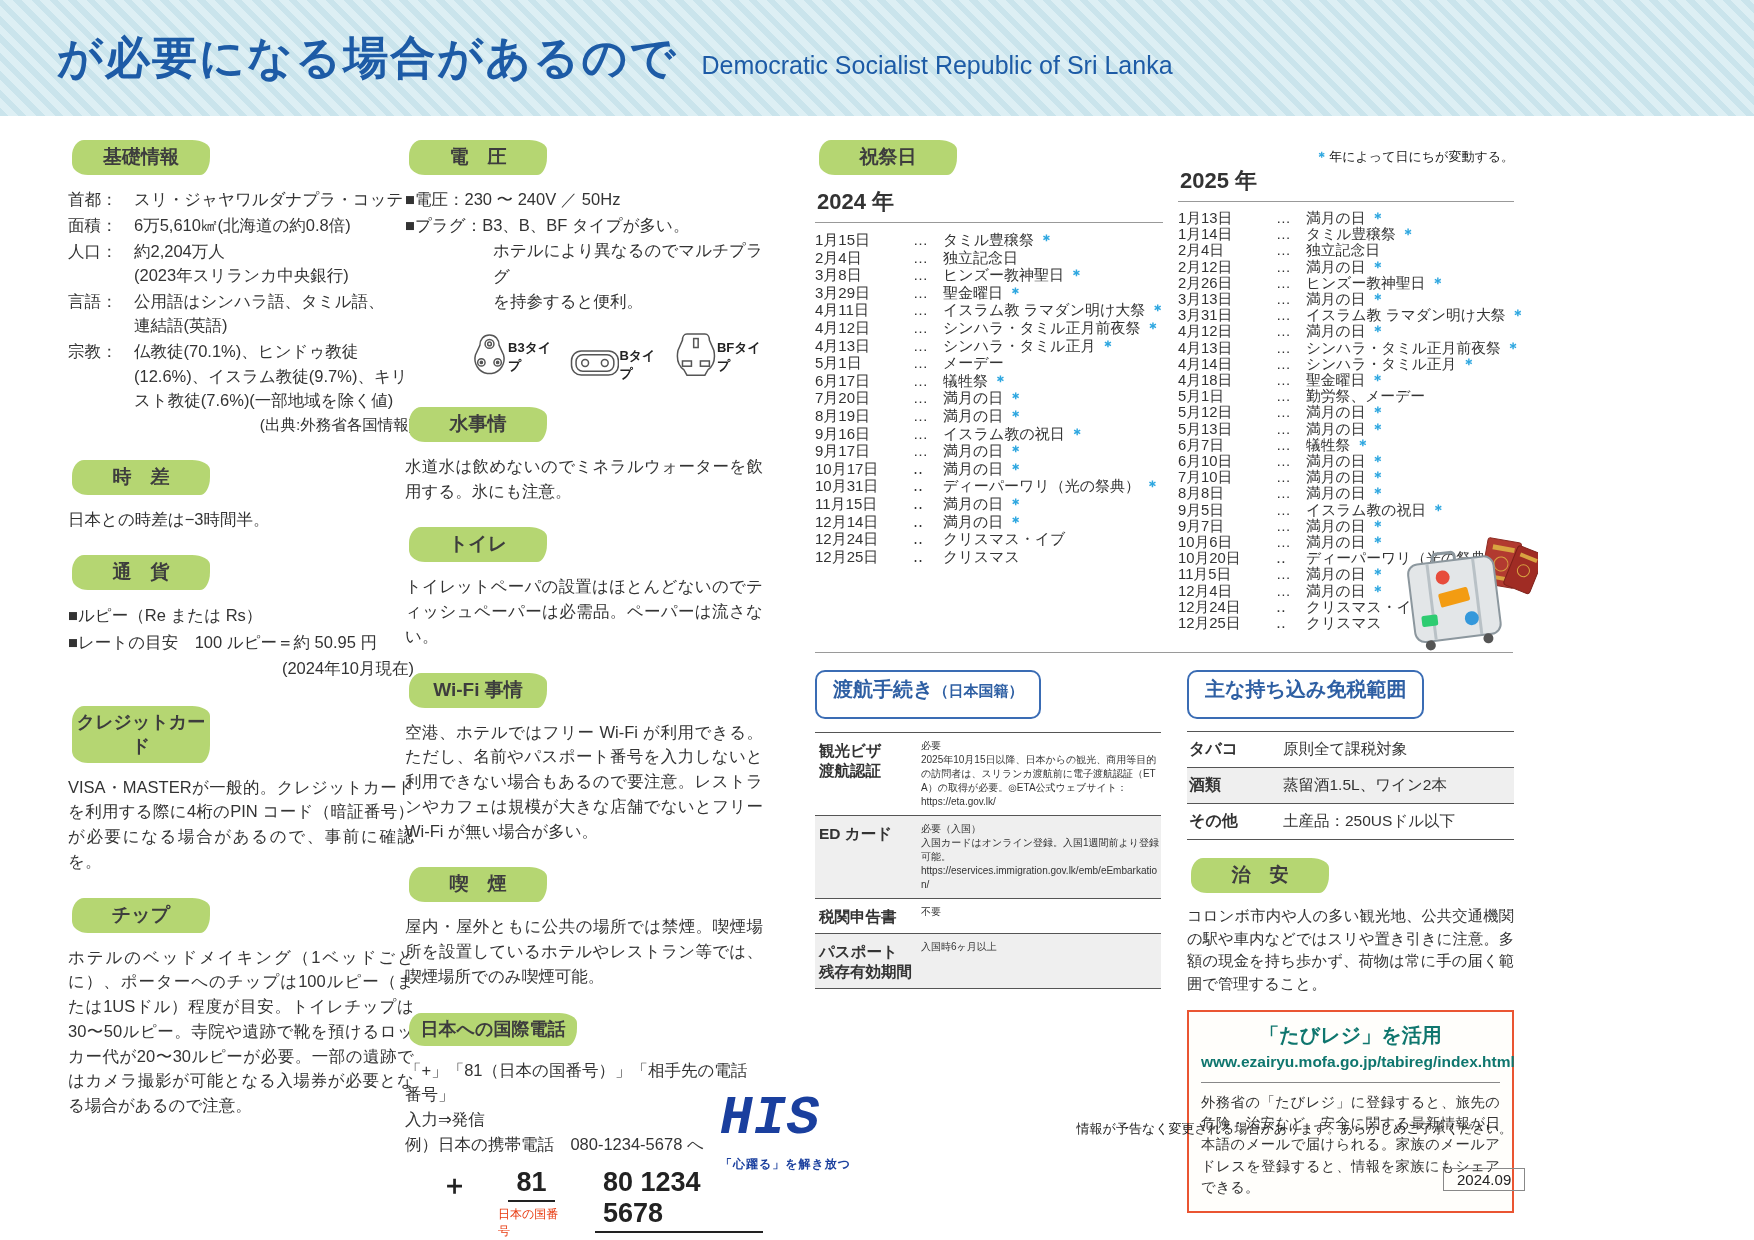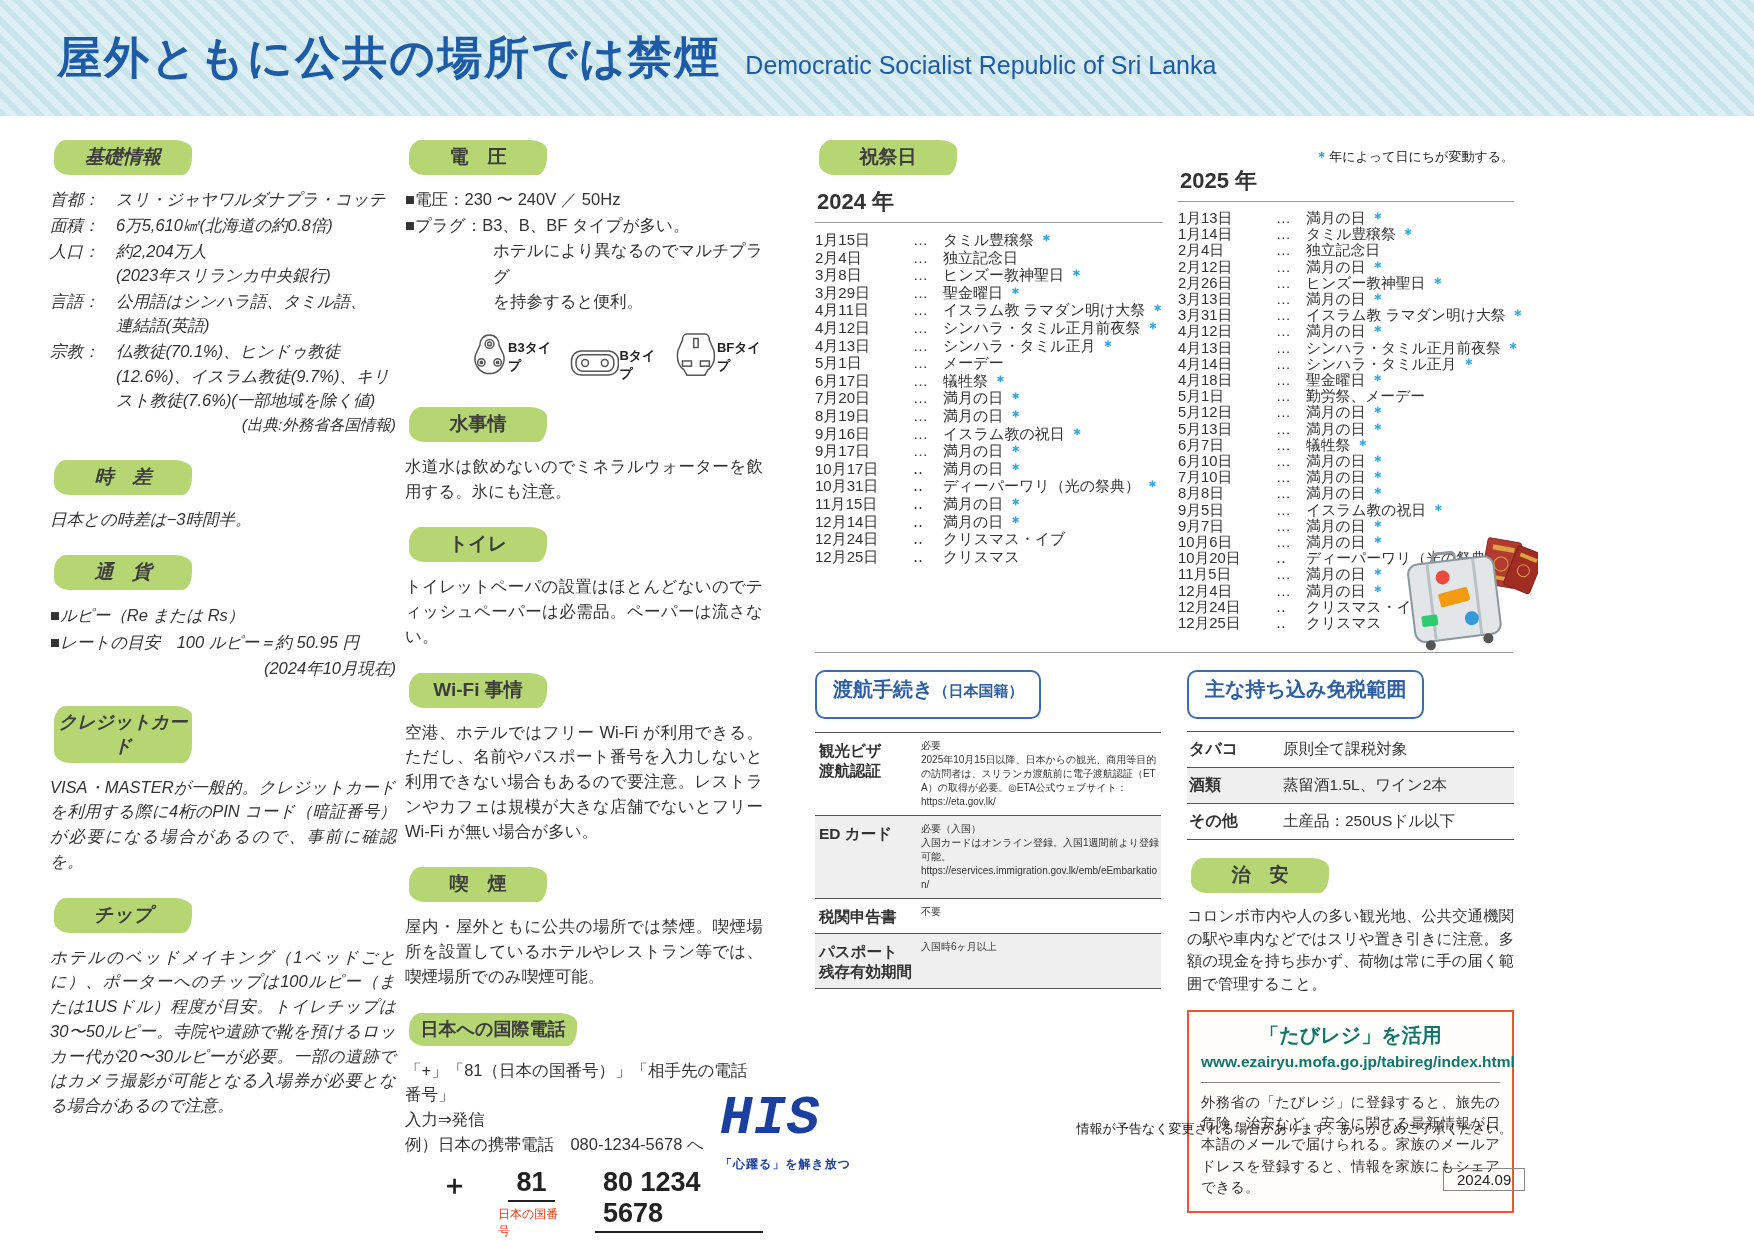--- a/index.html
+++ b/index.html
@@ -6,21 +6,21 @@
   .page{position:relative;width:1754px;height:1240px;background:#fff;overflow:hidden;
         font-family:"Liberation Sans","DejaVu Sans",sans-serif;color:#333;}
   
   .hdr{position:absolute;left:0;top:0;width:100%;height:116px;
        background:repeating-linear-gradient(45deg,#cae4ec 0 6px,#ddeff4 6px 13px);
        display:flex;align-items:center;}
   .hdr h1{margin:0 0 0 57px;font-size:45px;font-weight:700;color:#1d5ba6;letter-spacing:2px;}
   .hdr .sub{font-size:25px;color:#1d5ba6;margin-left:24px;padding-top:14px;}
   
   .col{position:absolute;top:140px;}
-  #col1{left:50px;width:346px;font-style:italic;}
+  #col1{left:68px;width:346px;}
   #col2{left:405px;width:358px;}
   #col3{left:815px;width:348px;}
   #col4{left:1178px;width:336px;}
   .sec{margin-bottom:24px;}
   .pill{display:block;width:138px;background:#b5d672;color:#3d3d3d;text-align:center;
         font-weight:700;font-size:19px;padding:4px 0 5px;margin:0 0 12px 4px;
         border-radius:12px 18px 10px 16px / 16px 10px 18px 12px;}
   .pill.small{font-size:18px;}
   .pill.wide{width:168px;font-size:18px;}
   .para{font-size:16.5px;line-height:1.5;text-align:justify;}
@@ -95,21 +95,21 @@
          padding:2px 13px;font-size:15px;color:#222;}
   
   .luggage{position:absolute;left:1396px;top:534px;z-index:2;}
 </style>
 </head>
 <body>
 
 <div class="page">
 
   <div class="hdr">
-    <h1>屋外ともに公共の場所では禁煙</h1>
+    <h1>が必要になる場合があるので</h1>
     <div class="sub">Democratic Socialist Republic of Sri Lanka</div>
   </div>
 
   <div class="col" id="col1">
     <div class="sec">
       <div class="pill">基礎情報</div>
       <div>
 
           <div class="bi-row">
             <span class="bi-label">首都：</span>

